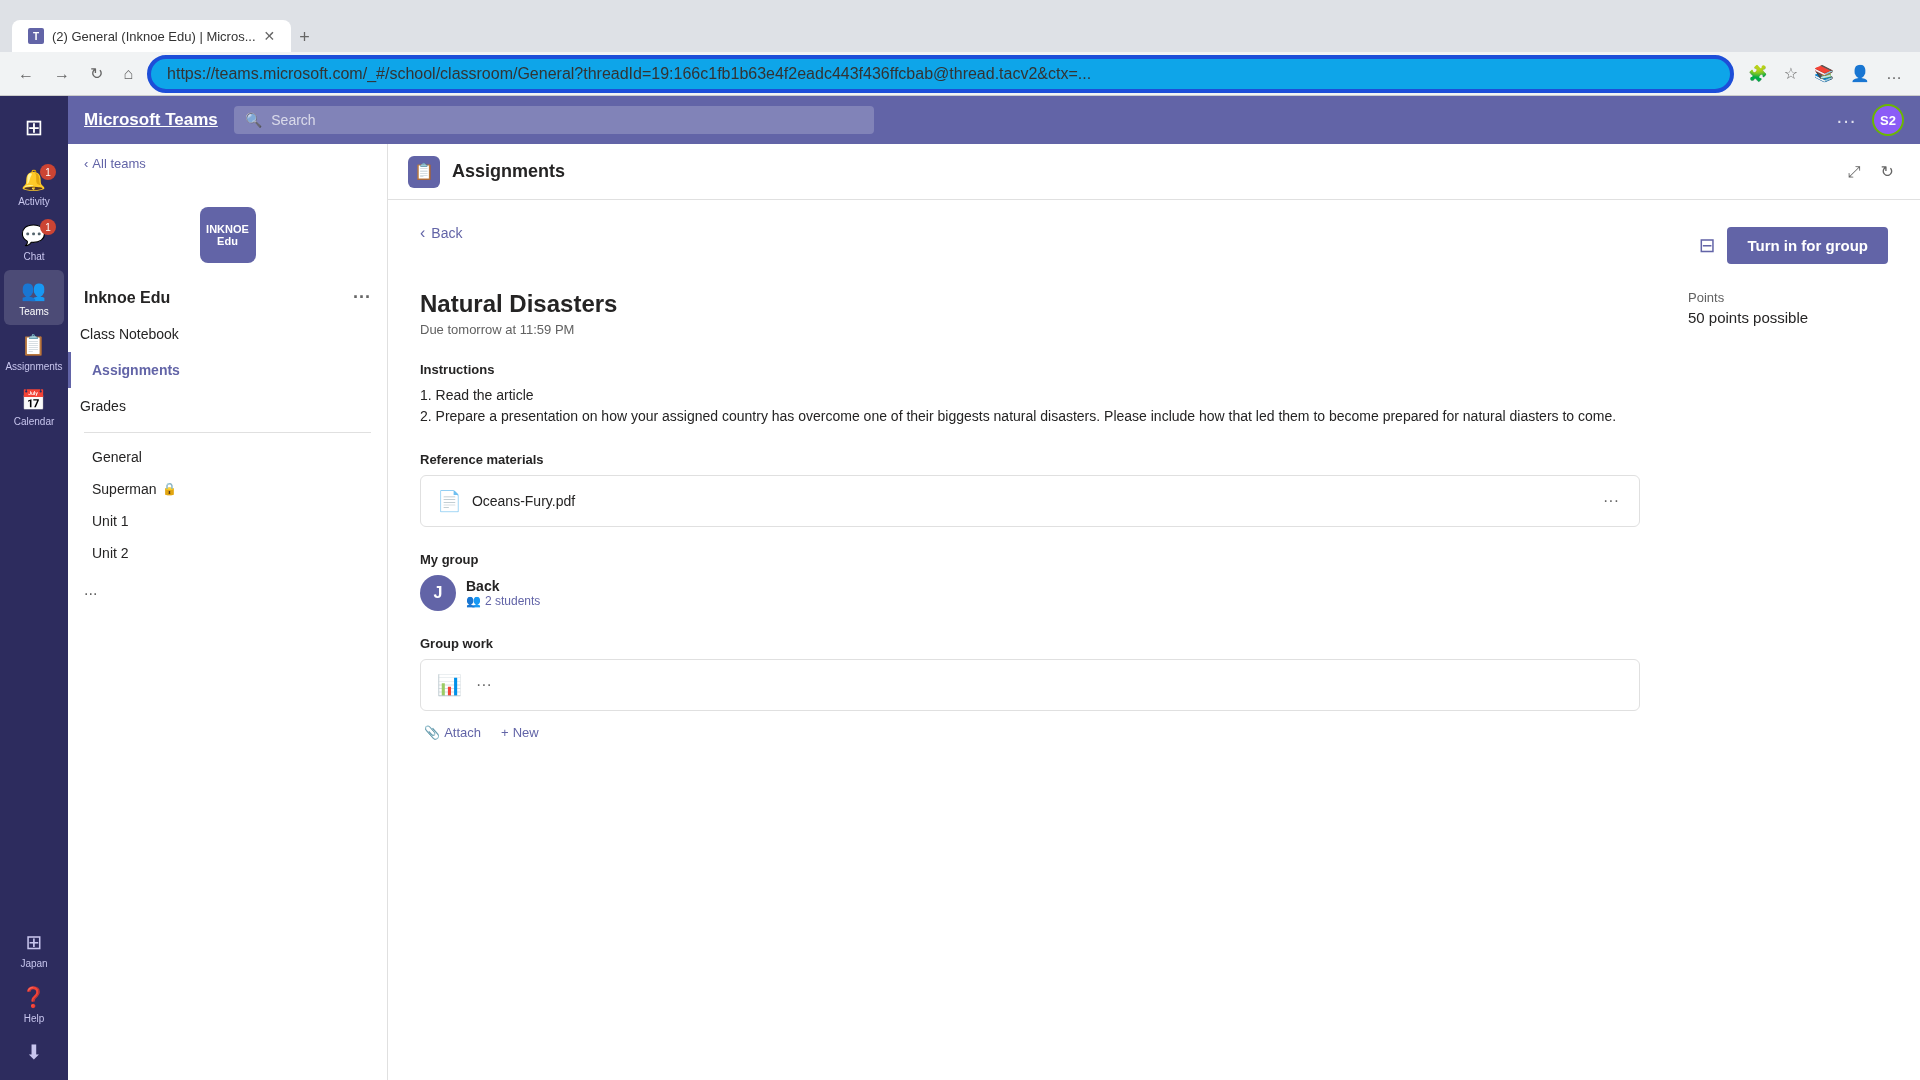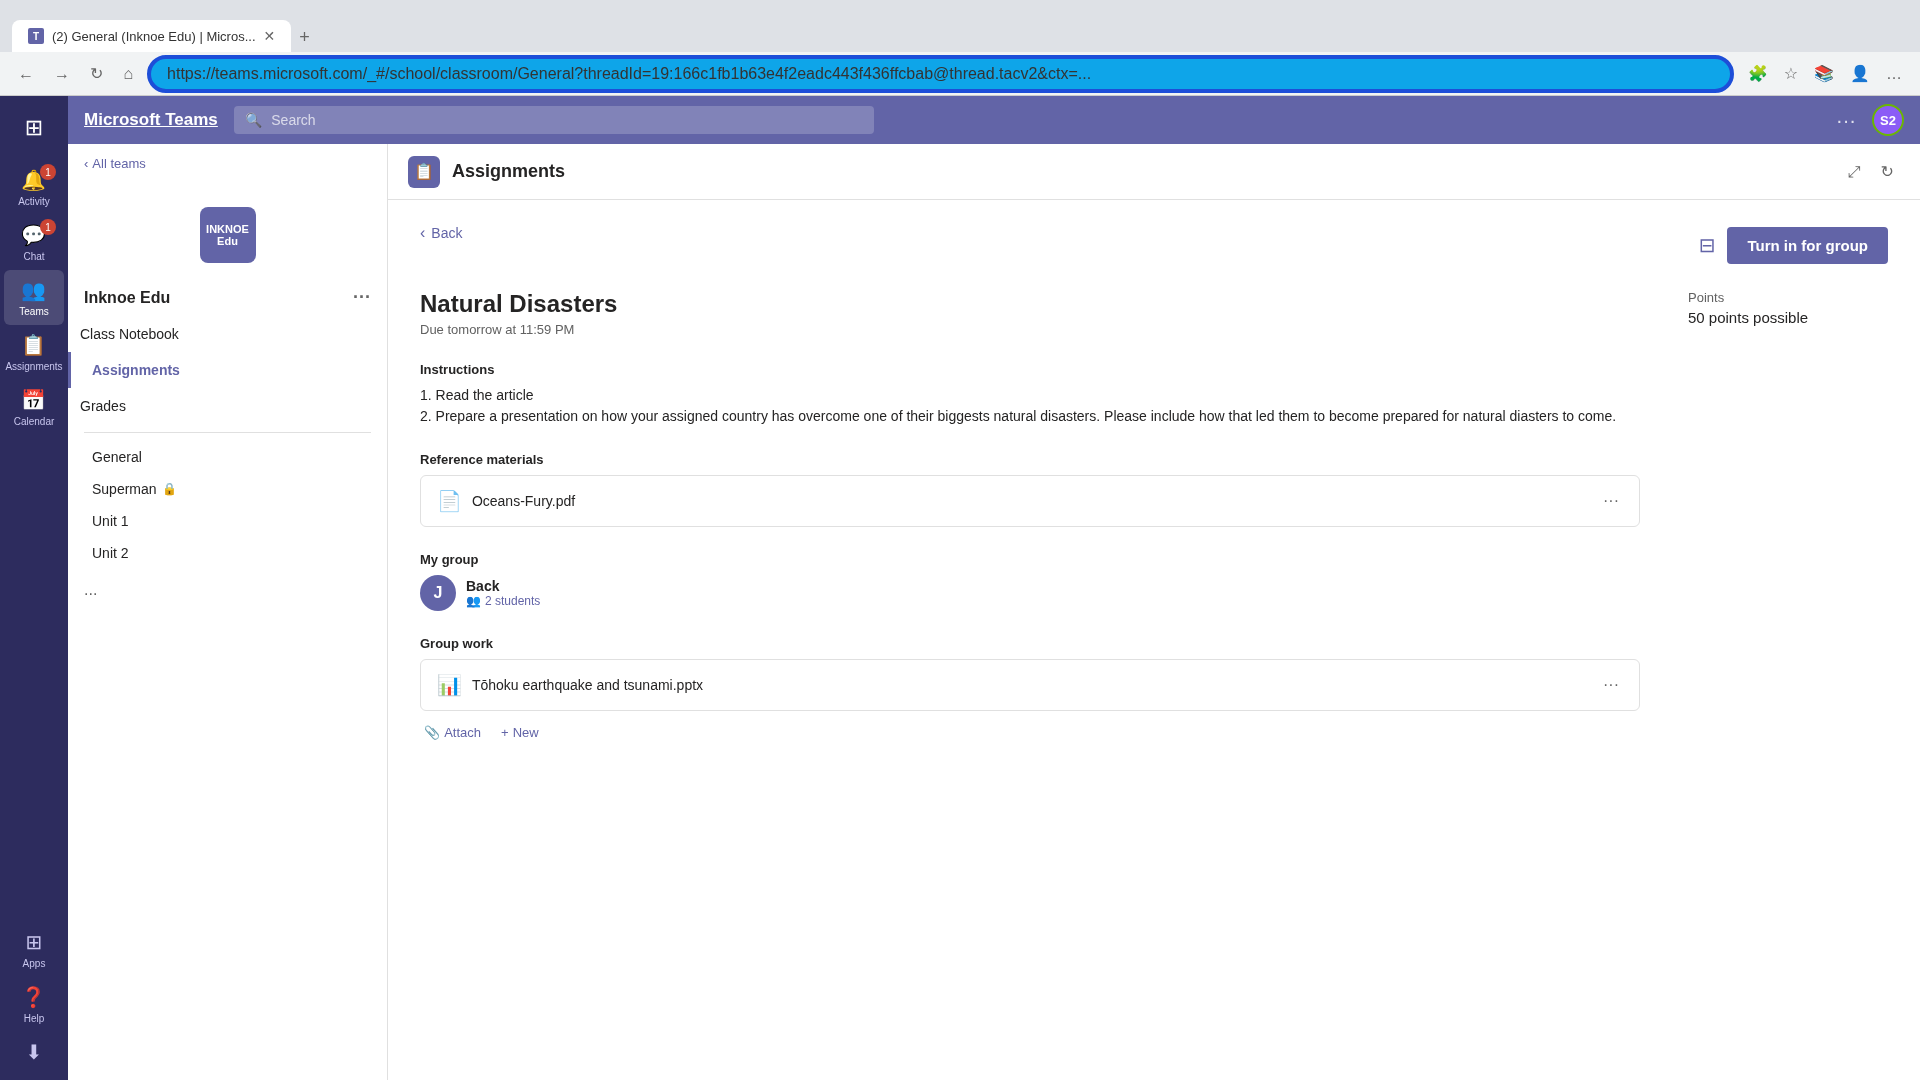--- a/index.html
+++ b/index.html
@@ -139,21 +139,21 @@
 
     <div class="nav-item">
       <span class="icon">📅</span>
       <span>Calendar</span>
     </div>
 
     <div style="flex:1;"></div>
 
     <div class="nav-item">
       <span class="icon">⊞</span>
-      <span>Apps</span>
+      <span>Japan</span>
     </div>
 
     <div class="nav-item">
       <span class="icon">❓</span>
       <span>Help</span>
     </div>
 
     <div class="nav-item">
       <span class="icon">⬇</span>
     </div>
@@ -268,21 +268,20 @@
                   <span>2 students</span>
                 </span>
               </div>
             </div>
           </div>
 
           <div style="margin-top:16px;">
             <div class="section-label">Group work</div>
             <div class="file-card">
               <span class="file-icon file-icon-pptx">📊</span>
-              <span class="file-name">Tōhoku earthquake and tsunami.pptx</span>
               <button class="file-menu-btn">···</button>
             </div>
             <div class="attachment-actions">
               <button class="attach-btn">
                 <span>📎</span>
                 <span>Attach</span>
               </button>
               <button class="attach-btn">
                 <span>+</span>
                 <span>New</span>

